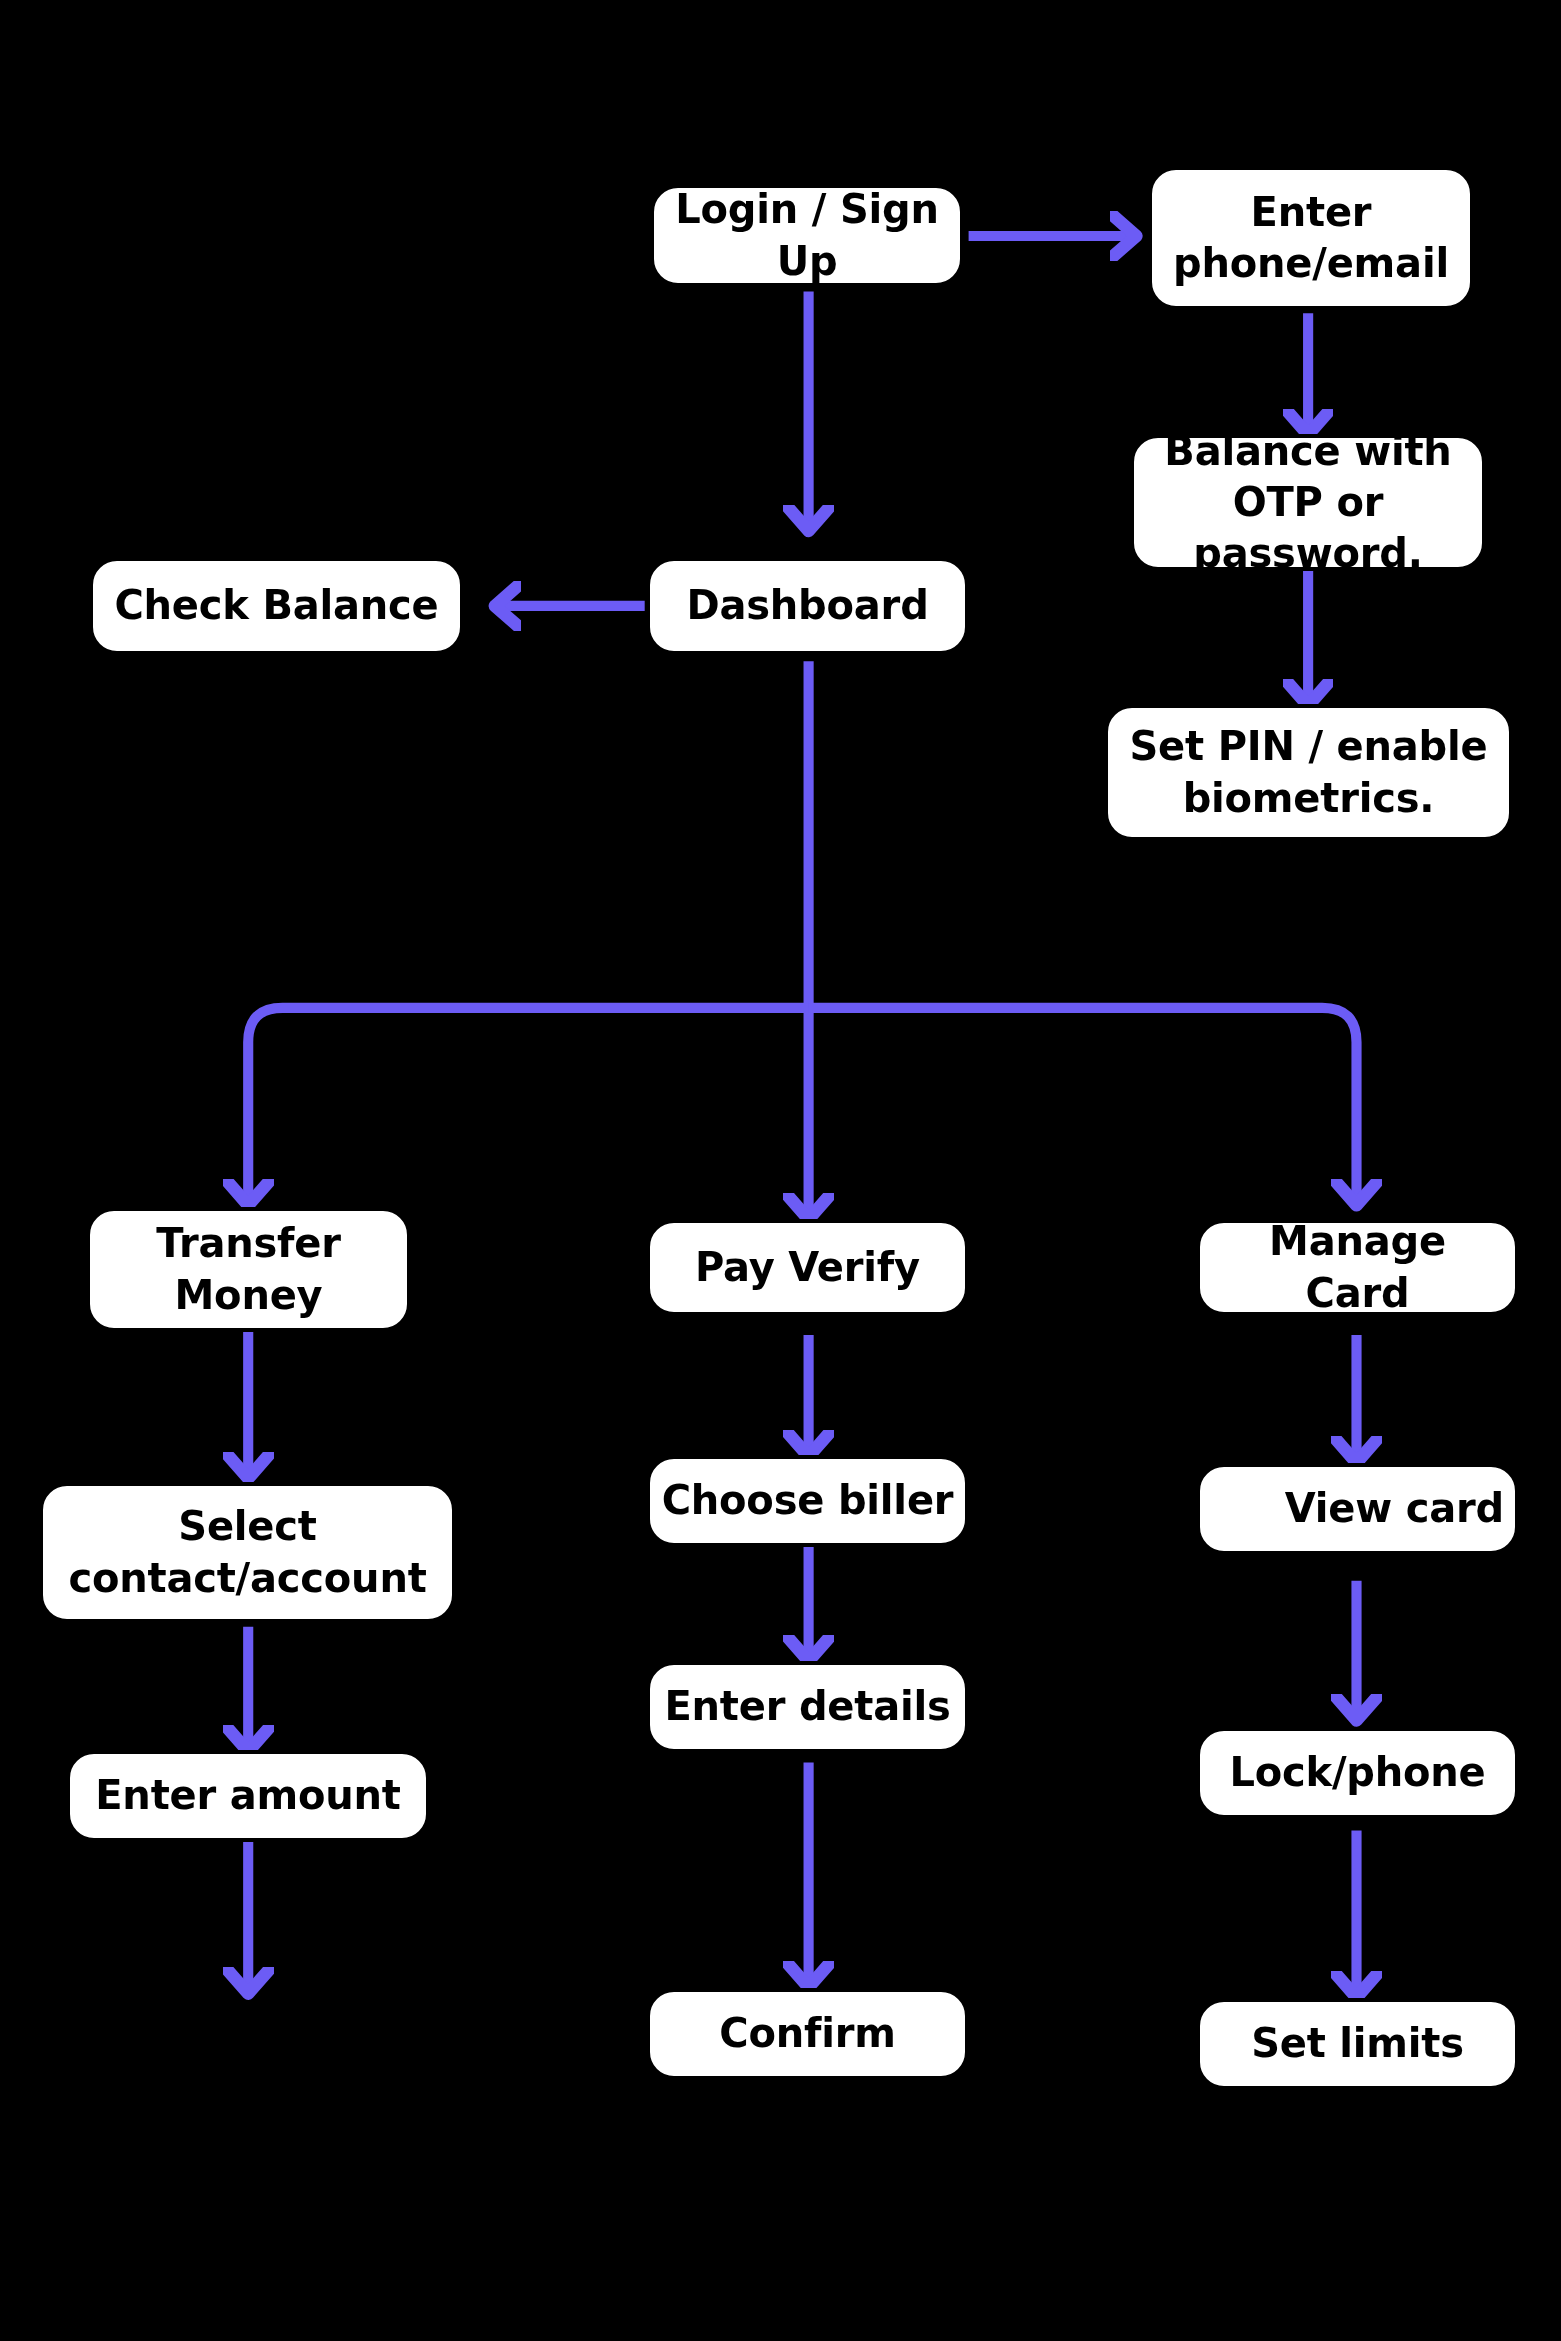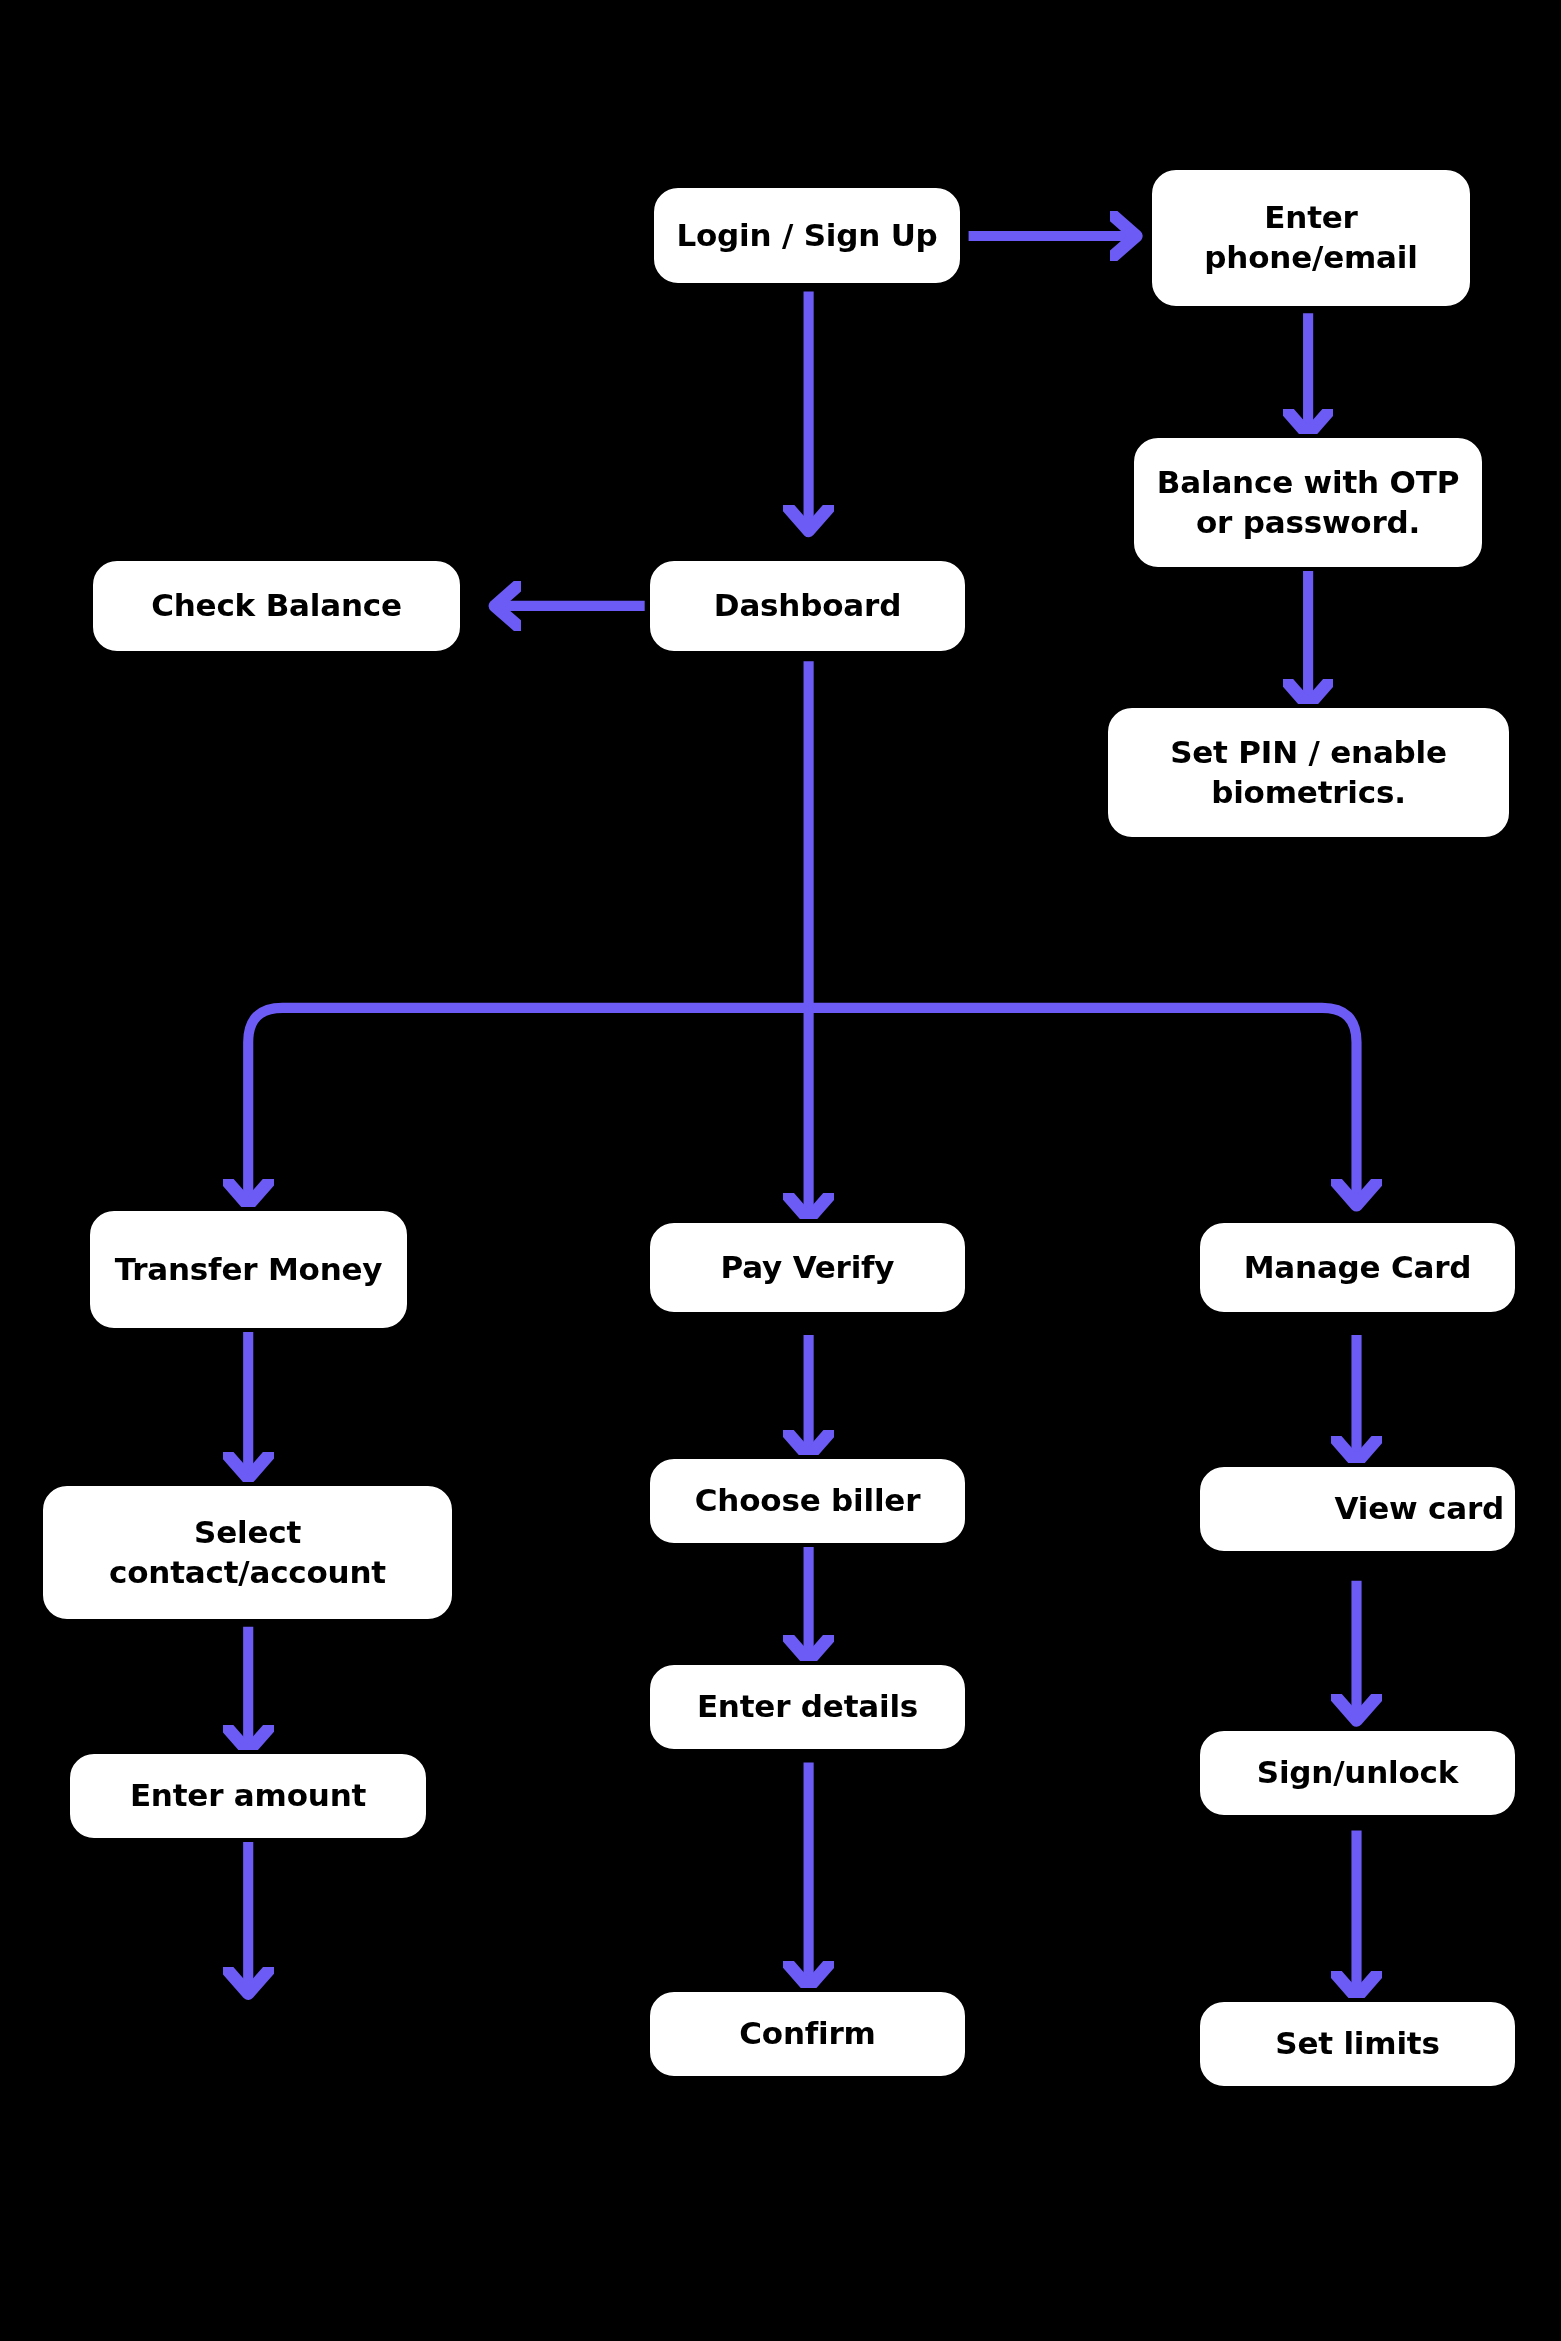--- a/index.html
+++ b/index.html
@@ -28,21 +28,21 @@
     box-sizing: border-box;
     background: #ffffff;
     border: 4.7px solid #000000;
     border-radius: 28px;
     display: flex;
     align-items: center;
     justify-content: center;
     text-align: center;
     color: #000000;
     font-weight: bold;
-    font-size: 31px;
+    font-size: 40px;
     line-height: 1.28;
     padding: 4.7px 11px;
     letter-spacing: -0.2px;
     z-index: 3;
   }
   .node span { display: block; }
 </style>
 </head>
 <body>
 
@@ -143,21 +143,21 @@
 
   <div class="node" style="left: 1196px; top: 1219px; width: 323px; height: 97px; background: rgb(255, 255, 255); border-color: rgb(0, 0, 0); color: rgb(0, 0, 0);">
     <span>Manage Card</span>
   </div>
 
   <div class="node" style="left: 1196px; top: 1463px; width: 323px; height: 92px; background: rgb(255, 255, 255); border-color: rgb(0, 0, 0); color: rgb(0, 0, 0); justify-content: flex-end;">
     <span>View card</span>
   </div>
 
   <div class="node" style="left: 1196px; top: 1727px; width: 323px; height: 92px; background: rgb(255, 255, 255); border-color: rgb(0, 0, 0); color: rgb(0, 0, 0);">
-    <span>Sign/unlock</span>
+    <span>Lock/phone</span>
   </div>
 
   <div class="node" style="left: 1196px; top: 1998px; width: 323px; height: 92px; background: rgb(255, 255, 255); border-color: rgb(0, 0, 0); color: rgb(0, 0, 0);">
     <span>Set limits</span>
   </div>
 
 </div>
 
 
 </body></html>

